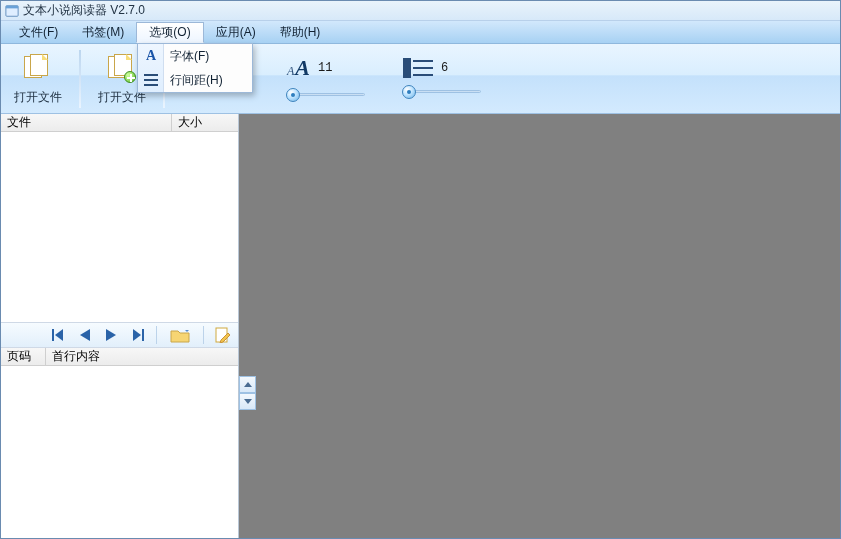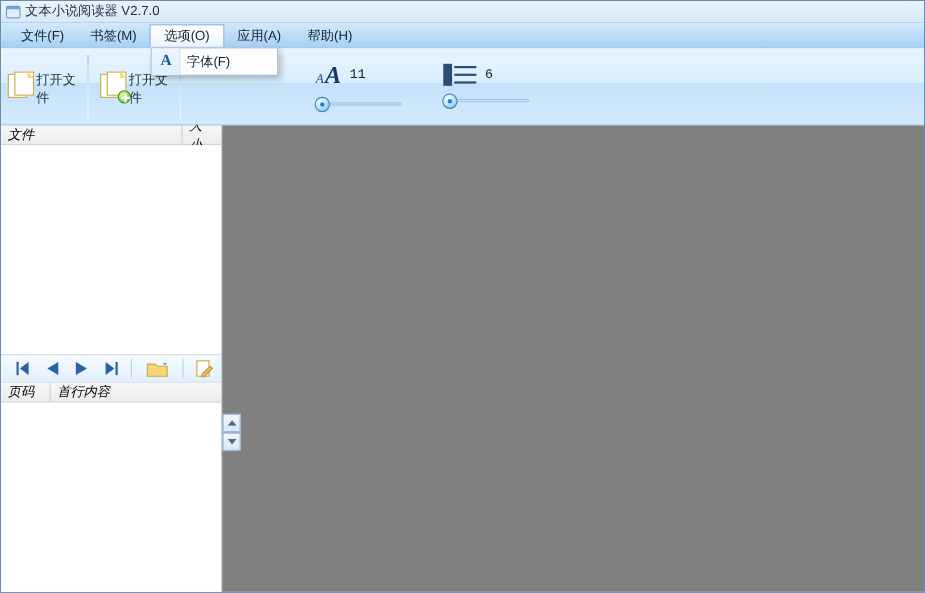--- a/index.html
+++ b/index.html
@@ -51,21 +51,21 @@
   
   .toolbar {
     height: 70px;
     background: linear-gradient(#e9f5ff 0%, #d9eefe 45%, #c4e1fb 46%, #d3eafe 100%);
     border-bottom: 1px solid #9ec1e3;
     display: flex; align-items: center;
     position: relative;
   }
   .tb-group { display: flex; align-items: center; }
   .tb-btn {
-    display: flex; flex-direction: row; align-items: center; 
+    display: flex; flex-direction: column; align-items: center; justify-content: center;
     width: 66px; height: 62px; margin: 12px 4px;
   }
   .tb-btn .icon-wrap { width: 32px; height: 32px; margin-top: 2px; }
   .tb-btn .label { margin-top: 4px; color: #234; }
   .sep {
     width: 2px; height: 58px;
     background: linear-gradient(#bcd6ef, #eaf4ff);
     margin: 0 4px;
   }
   .trio {
@@ -112,24 +112,23 @@
     border:1px solid #3f84bd;
   }
   .slider .thumb::after{
     content:""; position:absolute; inset:4px; border-radius:50%;
     background:#2d7ebf;
   }
 
   
   .workspace { flex:1; display:flex; min-height:0; }
   .side {
-    width: 201px; display:flex; flex-direction:column;
+    width: 238px; display:flex; flex-direction:column;
     border-right:1px solid #b9c7d6;
     background:#fff;
-    font-style:italic;
   }
   .pane-head {
     height:18px;
     background: linear-gradient(#f7f7f7,#ececec);
     border-bottom:1px solid #cfcfcf;
     display:flex; align-items:center;
   }
   .pane-head .col { padding:0 6px; color:#000; }
   .pane-head .div { width:1px; height:100%; background:#cfcfcf; }
   .filelist { flex:1; background:#fff; }
@@ -385,15 +384,23 @@
       </div>
     </div>
   </div>
 
   <div class="dropdown">
     <div class="gutter"></div>
     <div class="dd-item">
       <span class="dd-icon i-font">A</span>
       <span class="dd-label">字体(F)</span>
     </div>
+    <div class="dd-item">
+      <span class="dd-icon">
+          <span class="i-lines">
+            <span></span>
+          </span>
+        </span>
+      <span class="dd-label">行间距(H)</span>
+    </div>
   </div>
 
 </div>
 
 </body></html>

